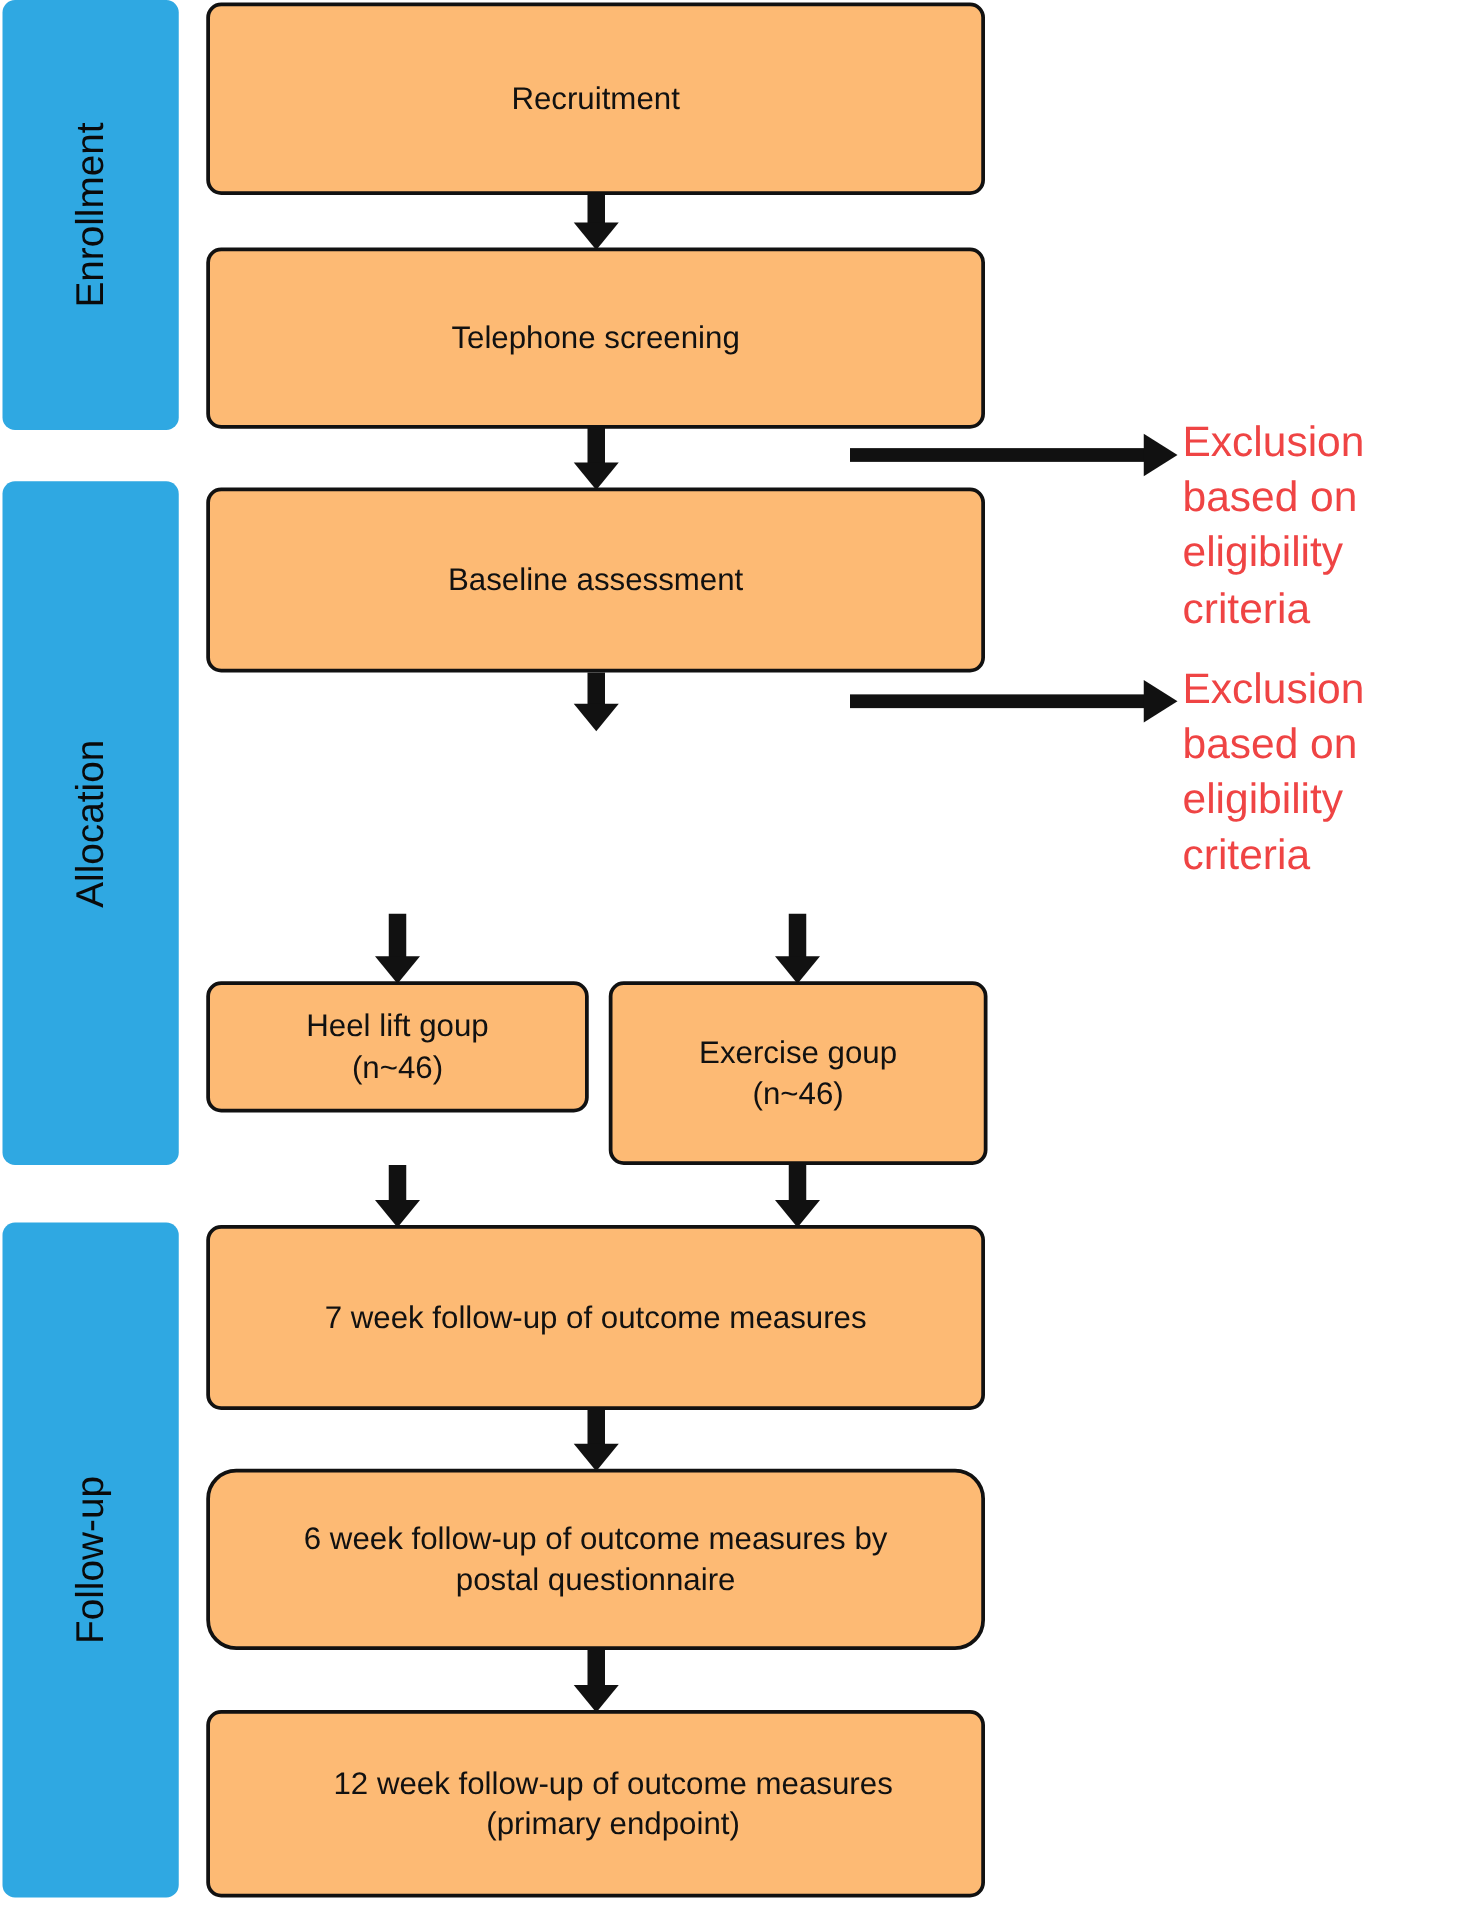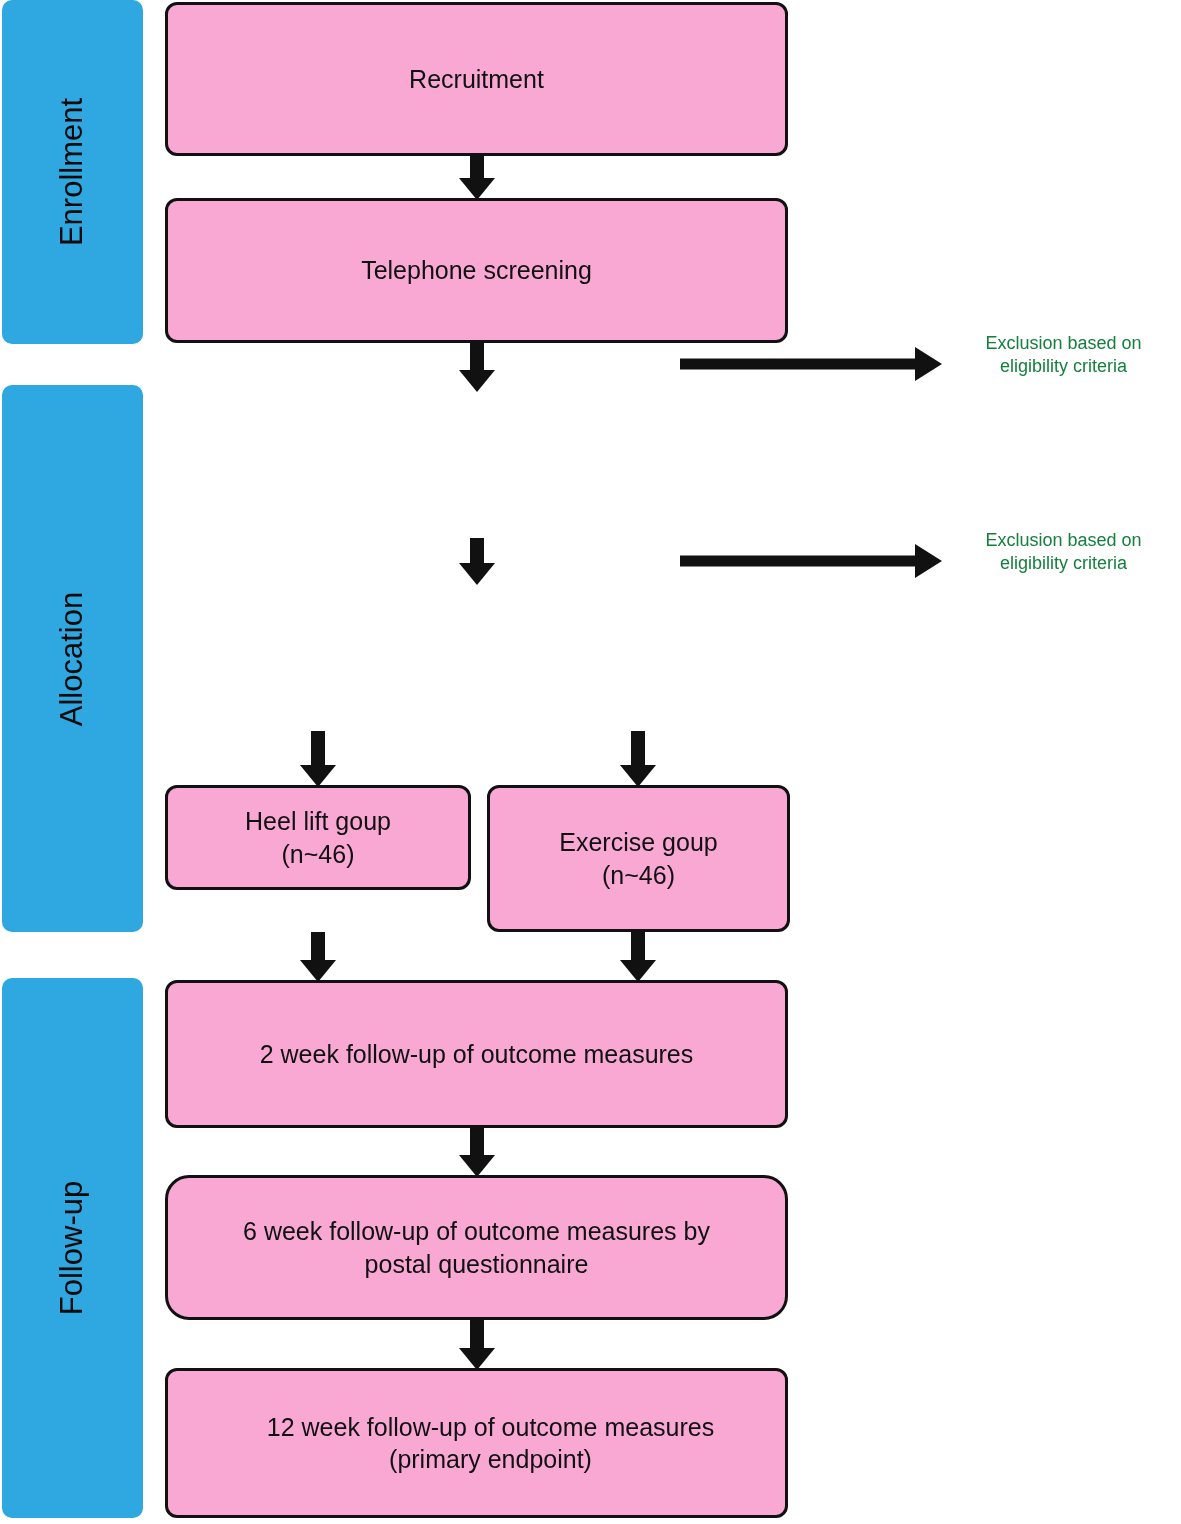--- a/index.html
+++ b/index.html
@@ -30,21 +30,21 @@
     white-space: nowrap;
     font-size: 31px;
     color: #0a0a0a;
     font-family: "Liberation Sans", sans-serif;
     letter-spacing: 0px;
   }
 
   
   .flow-box {
     position: absolute;
-    background: #f9a8d4;
+    background: #fdba74;
     border: 3px solid #111111;
     border-radius: 12px;
     box-sizing: border-box;
     display: flex;
     align-items: center;
     justify-content: center;
     text-align: center;
   }
   .flow-box .box-text {
     font-size: 25px;
@@ -99,24 +99,24 @@
     width: 0;
     height: 0;
     border-top: 17px solid transparent;
     border-bottom: 17px solid transparent;
     border-left: 27px solid #111111;
   }
 
   
   .side-note {
     position: absolute;
-    font-size: 18px;
+    font-size: 34px;
     line-height: 1.30;
-    color: #15803d;
-    text-align: center;
+    color: #ef4444;
+    text-align: left;
     white-space: pre-line;
   }
 </style>
 </head>
 <body>
 
 <div id="canvas">
 
   <div class="stage-panel" style="left:2px; top:0px; width:141px; height:344px;">
     <span class="stage-label">Enrollment</span>
@@ -131,34 +131,37 @@
   </div>
 
   <div class="flow-box" style="left:165px; top:2px; width:623px; height:154px;">
     <span class="box-text">Recruitment</span>
   </div>
 
   <div class="flow-box" style="left:165px; top:198px; width:623px; height:145px;justify-content:center;">
     <span class="box-text">Telephone screening</span>
   </div>
 
+  <div class="flow-box" style="left:165px; top:390px; width:623px; height:148px;">
+    <span class="box-text">Baseline assessment</span>
+  </div>
 
 
   <div class="flow-box" style="left:165px; top:785px; width:306px; height:105px;justify-content:center;">
     <span class="box-text">Heel lift goup
 (n~46)</span>
   </div>
 
   <div class="flow-box" style="left:487px; top:785px; width:303px; height:147px;">
     <span class="box-text">Exercise goup
 (n~46)</span>
   </div>
 
   <div class="flow-box" style="left:165px; top:980px; width:623px; height:148px;">
-    <span class="box-text">2 week follow-up of outcome measures</span>
+    <span class="box-text">7 week follow-up of outcome measures</span>
   </div>
 
   <div class="flow-box" style="left:165px; top:1175px; width:623px; height:145px;border-radius:24px;">
     <span class="box-text">6 week follow-up of outcome measures by
 postal questionnaire</span>
   </div>
 
   <div class="flow-box" style="left:165px; top:1368px; width:623px; height:150px;padding-left:28px;">
     <span class="box-text">12 week follow-up of outcome measures
 (primary endpoint)</span>

